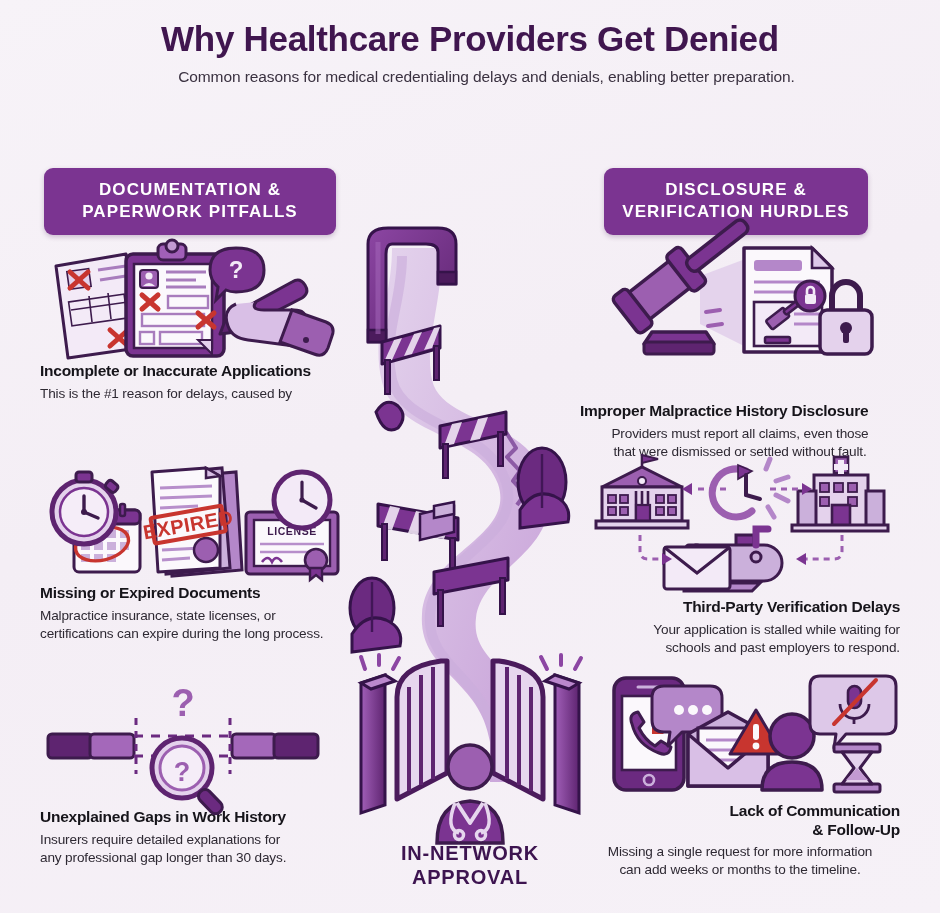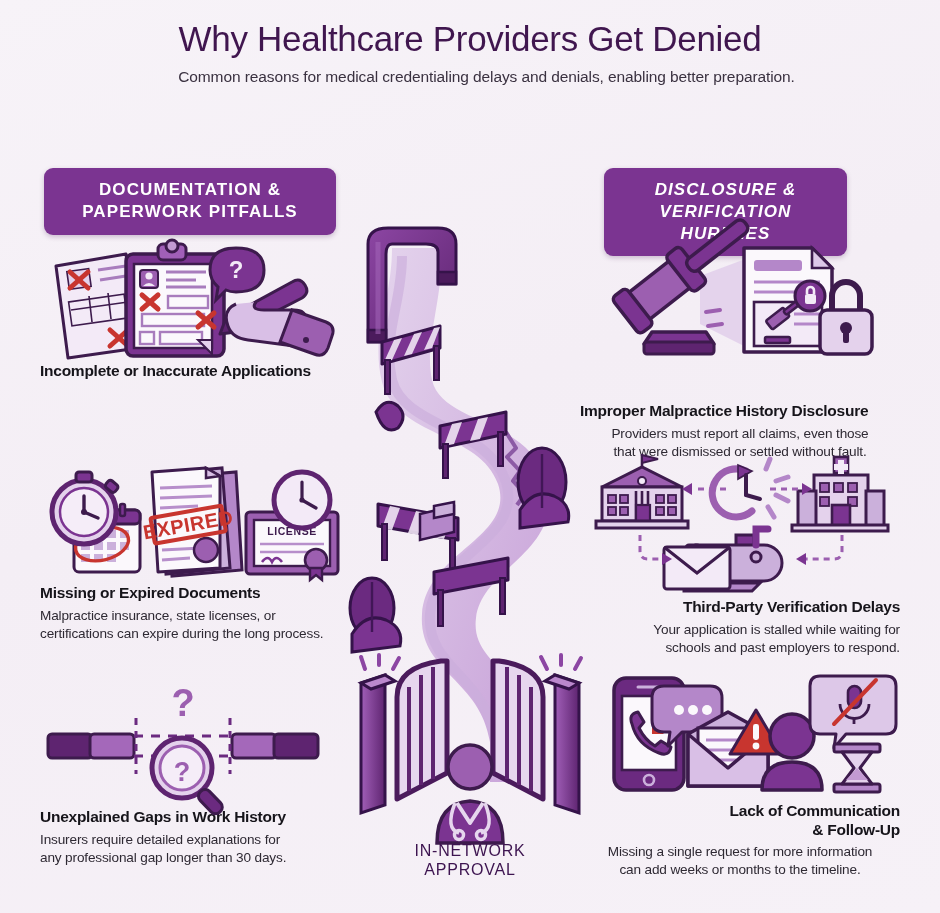--- a/index.html
+++ b/index.html
@@ -16,21 +16,21 @@
     overflow:hidden;
   }
 
   
   .title-wrap { position:absolute; top:18px; left:0; width:940px; text-align:center; }
   .title-line1 {
     font-size:35px; font-weight:bold; color:#7b2d8e; letter-spacing:-0.3px;
     line-height:1.18;
   }
   .title-line2 {
-    font-size:35px; font-weight:normal; color:#40164f; letter-spacing:-0.3px;
+    font-size:35px; font-weight:bold; color:#40164f; letter-spacing:-0.3px;
     line-height:1.18;
   }
   .subtitle {
     margin-top:9px; font-size:15.5px; color:#3a3140; font-weight:400;
     letter-spacing:-0.1px;
     padding-left:33px;
   }
 
   
   .col-header {
@@ -40,21 +40,21 @@
     color:#ffffff;
     text-align:center;
     font-size:17px;
     font-weight:bold;
     letter-spacing:1.1px;
     line-height:1.28;
     padding:11px 18px 12px;
     box-shadow:0 2px 5px rgba(80,30,95,0.25);
   }
   #hdr-left  { left:44px;  top:168px; width:292px; }
-  #hdr-right { left:604px; top:168px; width:243px;font-style:italic; }
+  #hdr-right { left:604px; top:168px; width:264px; }
 
   
   .item { position:absolute; width:320px; }
   .item .art { height:118px; position:relative; }
   .item h3 {
     font-size:15.5px; font-weight:bold; color:#16141a;
     letter-spacing:-0.25px; line-height:1.2; margin-top:4px;
   }
   .item p {
     font-size:13.6px; color:#2e2933; line-height:1.33; margin-top:4px;
@@ -73,21 +73,21 @@
   #item-6 h3 { text-align:right;margin-top:8px; }
 
   
   #center-stage {
     position:absolute; left:330px; top:222px; width:280px; height:560px;
   }
   
   #gate-area { position:absolute; left:355px; top:655px; width:230px; height:190px; }
   .approval-label {
     position:absolute; left:340px; top:842px; width:260px;
-    text-align:center; font-size:16px; font-weight:normal;
+    text-align:center; font-size:20px; font-weight:bold;
     color:#3d1450; letter-spacing:0.8px; line-height:1.18;
   }
   svg { display:block; overflow:visible; }
 </style>
 </head>
 <body>
 
 <div id="canvas">
 
   <div class="title-wrap">
@@ -314,21 +314,21 @@
           <path d="M186 78 L252 42 q8 -5 13 3 q5 8 -3 13 L196 92 Z" fill="#7b3491" stroke="#3d1b4d" stroke-width="3" stroke-linejoin="round"></path>
           <path d="M186 78 L196 92 L180 94 Z" fill="#5e2470" stroke="#3d1b4d" stroke-width="3" stroke-linejoin="round"></path>
           <path d="M196 64 q-14 6 -8 22 q4 12 20 14 l46 6 q12 2 12 -10 l0 -16 q0 -10 -12 -10 l-30 0 q-14 0 -8 -8" fill="#d9bfe6" stroke="#3d1b4d" stroke-width="3" stroke-linejoin="round"></path>
           <path d="M252 70 l34 12 q10 4 6 14 l-4 12 q-4 10 -14 6 l-34 -12 Z" fill="#9c5fb0" stroke="#3d1b4d" stroke-width="3"></path>
           <circle cx="266" cy="100" r="3" fill="#3d1b4d"></circle>
         </g>
       </svg>
     </div>
     <h3>Incomplete or Inaccurate Applications</h3>
     <p>
-      <br>
+      <span>This is the #1 reason for delays, caused by</span><br>
     </p>
   </div>
 
   <div class="item left-col" id="item-2">
     <div class="art">
       <svg width="310" height="118" viewBox="0 0 310 118">
 
         <g>
           <rect x="34" y="48" width="66" height="62" rx="5" fill="#fbf8fc" stroke="#3d1b4d" stroke-width="3"></rect>
           <rect x="34" y="48" width="66" height="14" rx="5" fill="#7b3491" stroke="#3d1b4d" stroke-width="3"></rect>

